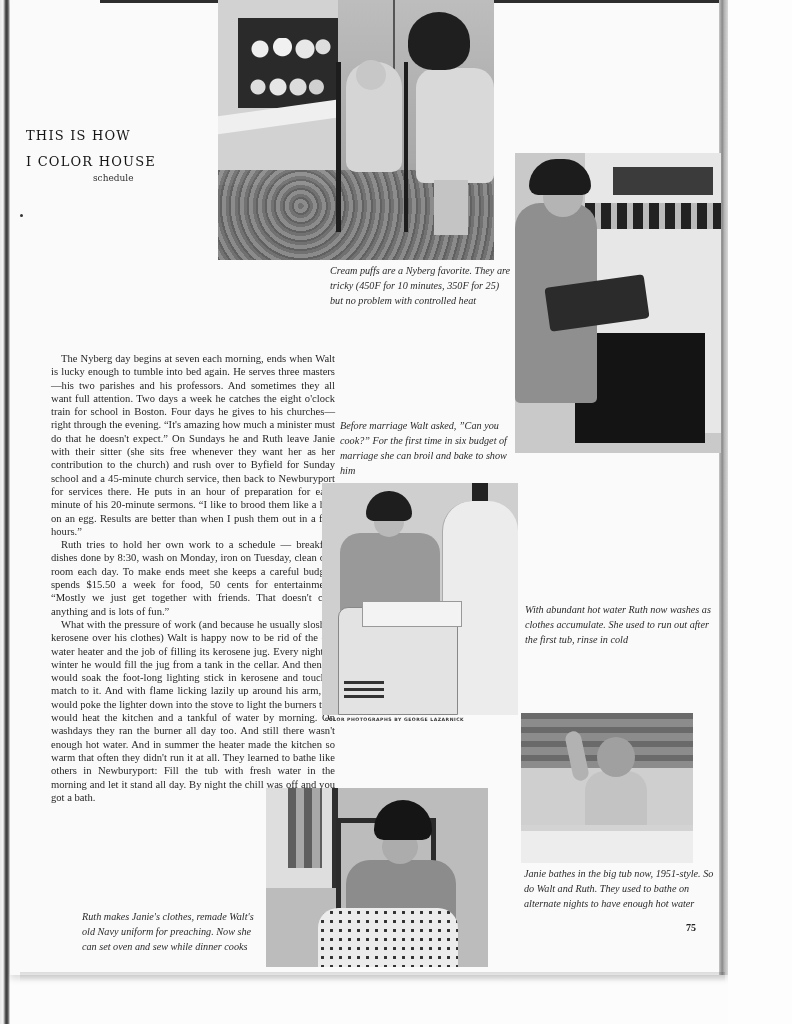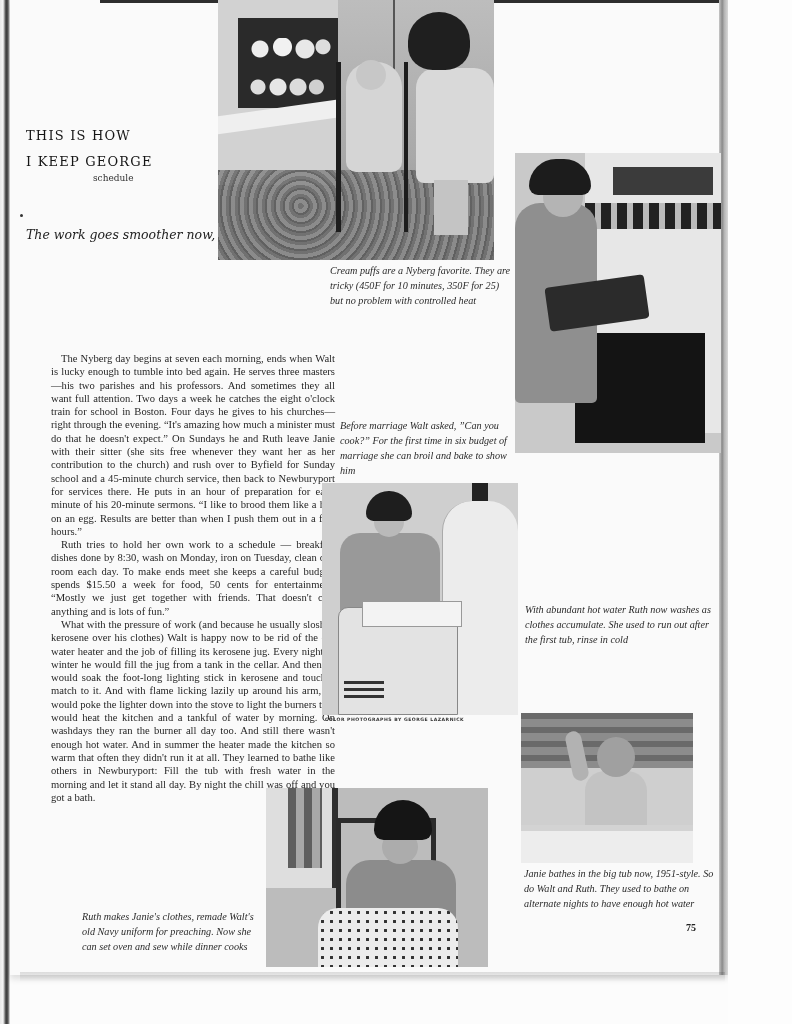--- a/index.html
+++ b/index.html
@@ -116,26 +116,25 @@
 <div class="scan-bg"></div>
 <div class="left-binding"></div>
 <div class="page"></div>
 <div class="page-top-edge"></div>
 <div class="right-edge"></div>
 <div class="right-margin"></div>
 <div class="bottom-shadow"></div>
 
 <div class="headline">
   <div>THIS IS HOW</div>
-  <div>I KEEP GEORGE</div>
+  <div>I COLOR HOUSE</div>
 </div>
 <div class="continued">schedule</div>
 <div class="dot"></div>
 <div class="deck">
-  <div>The work goes smoother now,</div>
 </div>
 
 <div class="body-text">
   <p>The Nyberg day begins at seven each morning, ends when Walt is lucky enough to tumble into bed again. He serves three masters—his two parishes and his professors. And sometimes they all want full attention. Two days a week he catches the eight o'clock train for school in Boston. Four days he gives to his churches—right through the evening. “It's amazing how much a minister must do that he doesn't expect.” On Sundays he and Ruth leave Janie with their sitter (she sits free whenever they want her as her contribution to the church) and rush over to Byfield for Sunday school and a 45-minute church service, then back to Newburyport for services there. He puts in an hour of preparation for each minute of his 20-minute sermons. “I like to brood them like a hen on an egg. Results are better than when I push them out in a few hours.”</p>
   <p>Ruth tries to hold her own work to a schedule — breakfast dishes done by 8:30, wash on Monday, iron on Tuesday, clean one room each day. To make ends meet she keeps a careful budget, spends $15.50 a week for food, 50 cents for entertainment. “Mostly we just get together with friends. That doesn't cost anything and is lots of fun.”</p>
   <p>What with the pressure of work (and because he usually sloshed kerosene over his clothes) Walt is happy now to be rid of the old water heater and the job of filling its kerosene jug. Every night in winter he would fill the jug from a tank in the cellar. And then he would soak the foot-long lighting stick in kerosene and touch a match to it. And with flame licking lazily up around his arm, he would poke the lighter down into the stove to light the burners that would heat the kitchen and a tankful of water by morning. On washdays they ran the burner all day too. And still there wasn't enough hot water. And in summer the heater made the kitchen so warm that often they didn't run it at all. They learned to bathe like others in Newburyport: Fill the tub with fresh water in the morning and let it stand all day. By night the chill was off and you got a bath.</p>
 </div>
 
 <div class="photo" id="p1">
   <div class="oven"></div>

